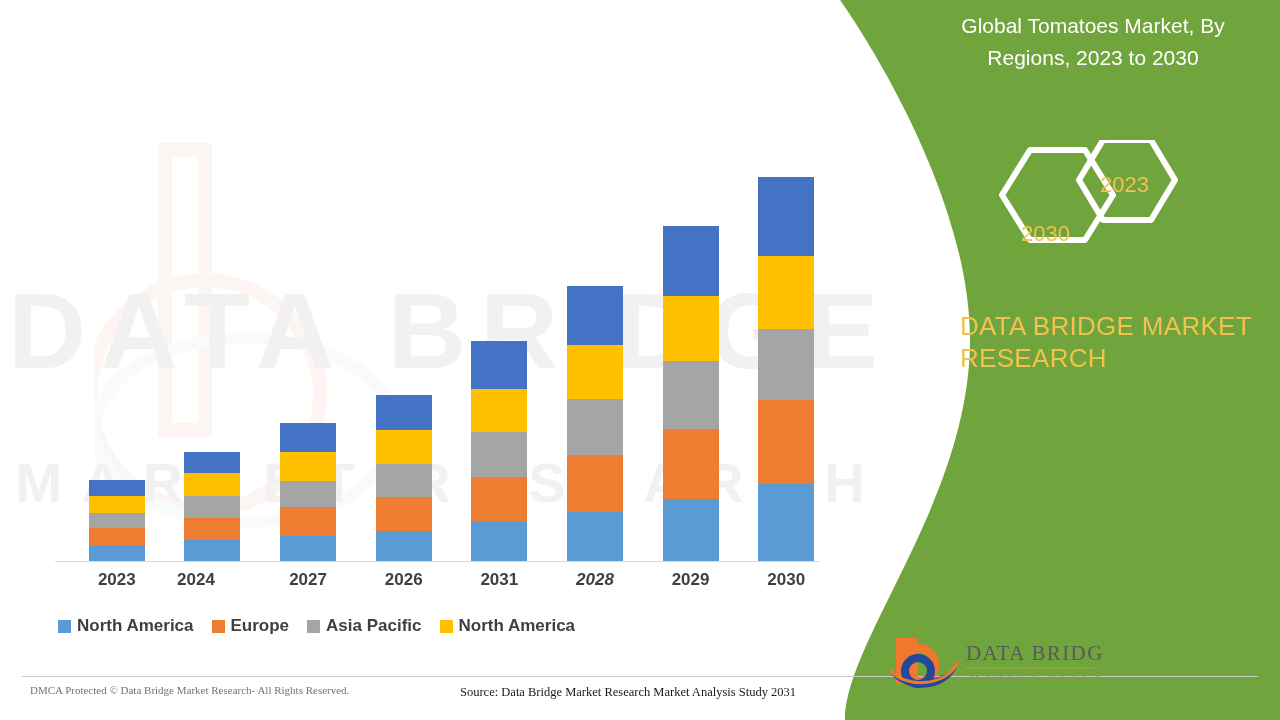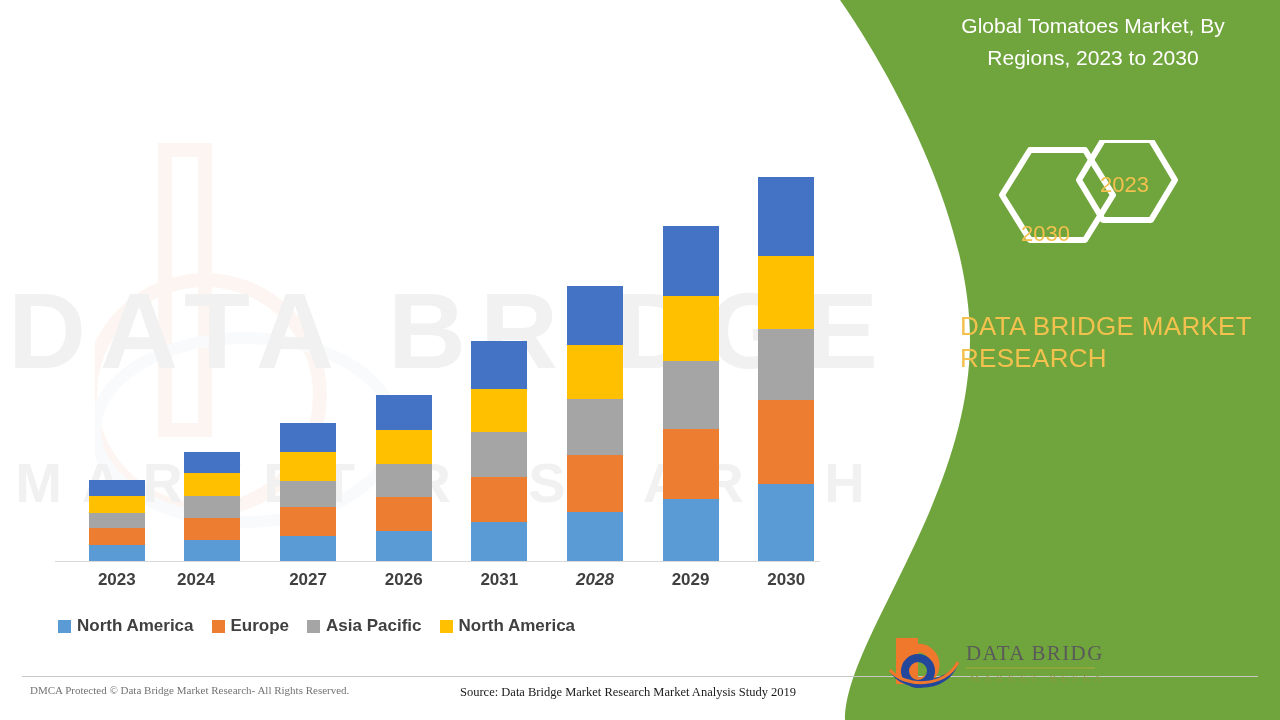--- a/index.html
+++ b/index.html
@@ -217,21 +217,21 @@
         <span class="legend-text">Asia Pacific</span>
       </div>
       <div class="legend-item">
         <span class="legend-swatch" style="background: rgb(255, 192, 0);"></span>
         <span class="legend-text">North America</span>
       </div>
     </div>
 
   <div class="footer-rule"></div>
   <div class="footer-left">DMCA Protected © Data Bridge Market Research- All Rights Reserved.</div>
-  <div class="footer-right">Source: Data Bridge Market Research Market Analysis Study 2019</div>
+  <div class="footer-right">Source: Data Bridge Market Research Market Analysis Study 2031</div>
 
   <div class="panel-title">Global Tomatoes Market, By Regions, 2023 to 2030</div>
 
   <div class="hex-group">
     <svg width="210" height="140" viewBox="0 0 210 140">
       <polygon points="55,10 110,10 138,55 110,100 55,100 27,55" fill="none" stroke="#ffffff" stroke-width="6" stroke-linejoin="round"></polygon>
       <polygon points="128,0 176,0 200,40 176,80 128,80 104,40" fill="none" stroke="#ffffff" stroke-width="6" stroke-linejoin="round"></polygon>
     </svg>
   </div>
   <div class="hex-year hex-year-2023">2023</div>

